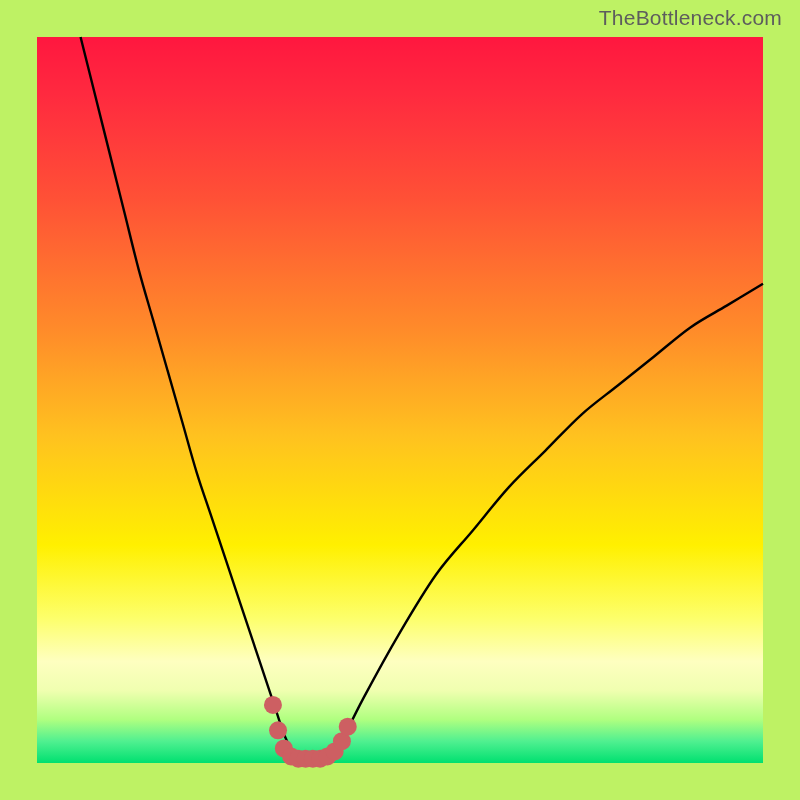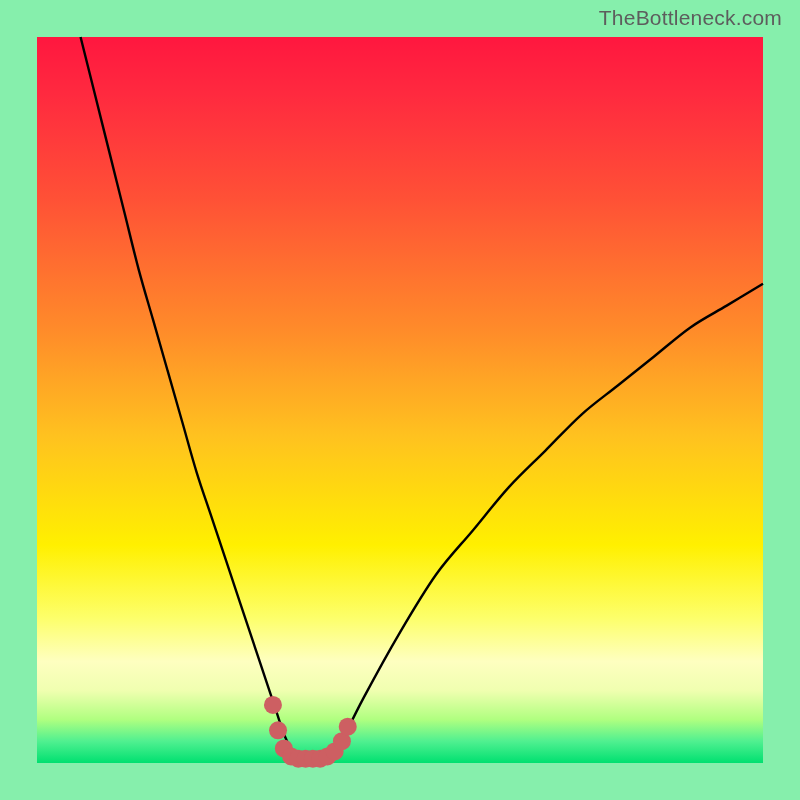--- a/index.html
+++ b/index.html
@@ -10,21 +10,21 @@
     background: #000;
     overflow: hidden;
     font-family: Arial, Helvetica, sans-serif;
   }
   .frame {
     position: absolute;
     left: 0;
     top: 0;
     width: 800px;
     height: 800px;
-    background: #86efac;
+    background: #bef264;
   }
   .plot {
     position: absolute;
     left: 37px;
     top: 37px;
     width: 726px;
     height: 726px;
     background: linear-gradient(to bottom,
       #ff173f 0%,
       #ff2a3f 8%,

